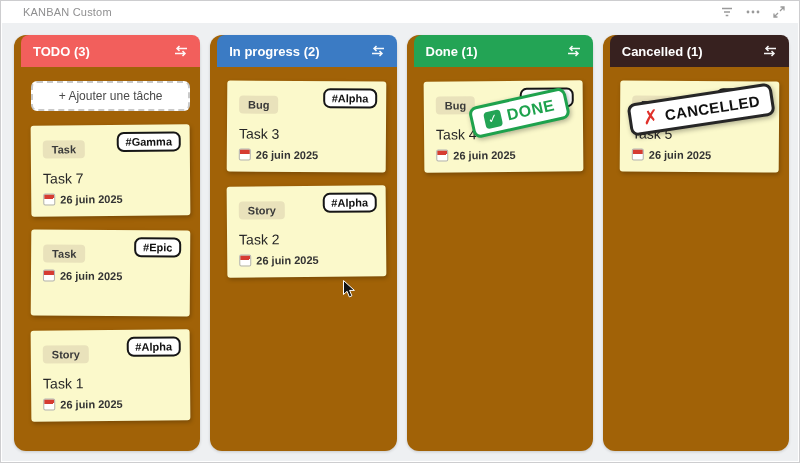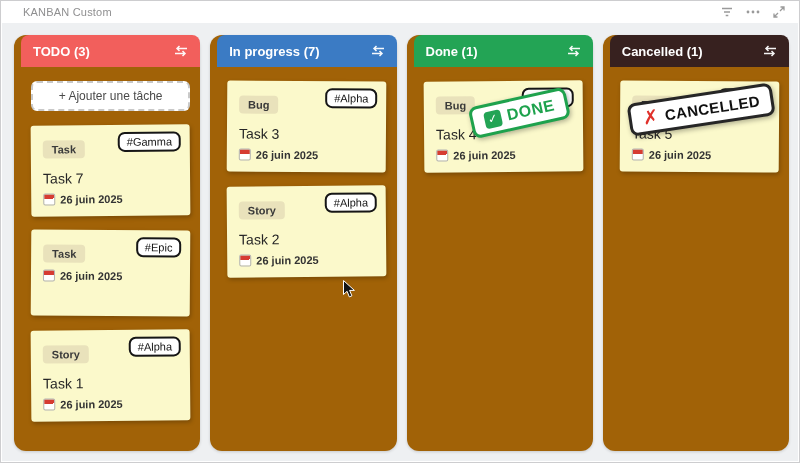--- a/index.html
+++ b/index.html
@@ -77,21 +77,21 @@
   .chip {
     display:inline-block; margin-top:7px;
     background:#e9e2bb; border-radius:4px;
     padding:3px 9px;
     font-size:11px; font-weight:bold; color:#3a3a3a;
   }
   .tag {
     position:absolute; top:7px; right:9px;
     background:#fff; border:2px solid #161616; border-radius:7px;
     padding:2px 7px;
-    font-size:11px; font-weight:normal; color:#111;
+    font-size:11px; font-weight:bold; color:#111;
   }
   .card-title { margin-top:12px; font-size:14px; color:#262626; }
   .card-date {
     margin-top:7px;
     display:flex; align-items:center; gap:5px;
     font-size:11px; font-weight:bold; color:#333;
   }
   .cal {
     width:12px; height:12px; flex:0 0 12px;
     border:1px solid #b3b3b3; border-radius:2px;
@@ -202,21 +202,21 @@
           <div class="card-date">
             <span class="cal"></span>
             <span>26 juin 2025</span>
           </div>
         </div>
       </div>
     </div>
 
     <div class="column">
       <div class="col-header h-prog">
-        <span>In progress (7)</span>
+        <span>In progress (2)</span>
         <span class="swap">
           <svg width="14" height="12" viewBox="0 0 14 12">
               <path d="M13 3.5H3M5.5 1 3 3.5 5.5 6M1 8.5h10M8.5 6 11 8.5 8.5 11" stroke="#fff" stroke-width="1.5" fill="none"></path>
             </svg>
         </span>
       </div>
       <div class="col-body">
         <div class="card r2">
           <span class="chip">Bug</span>
           <span class="tag">#Alpha</span>

